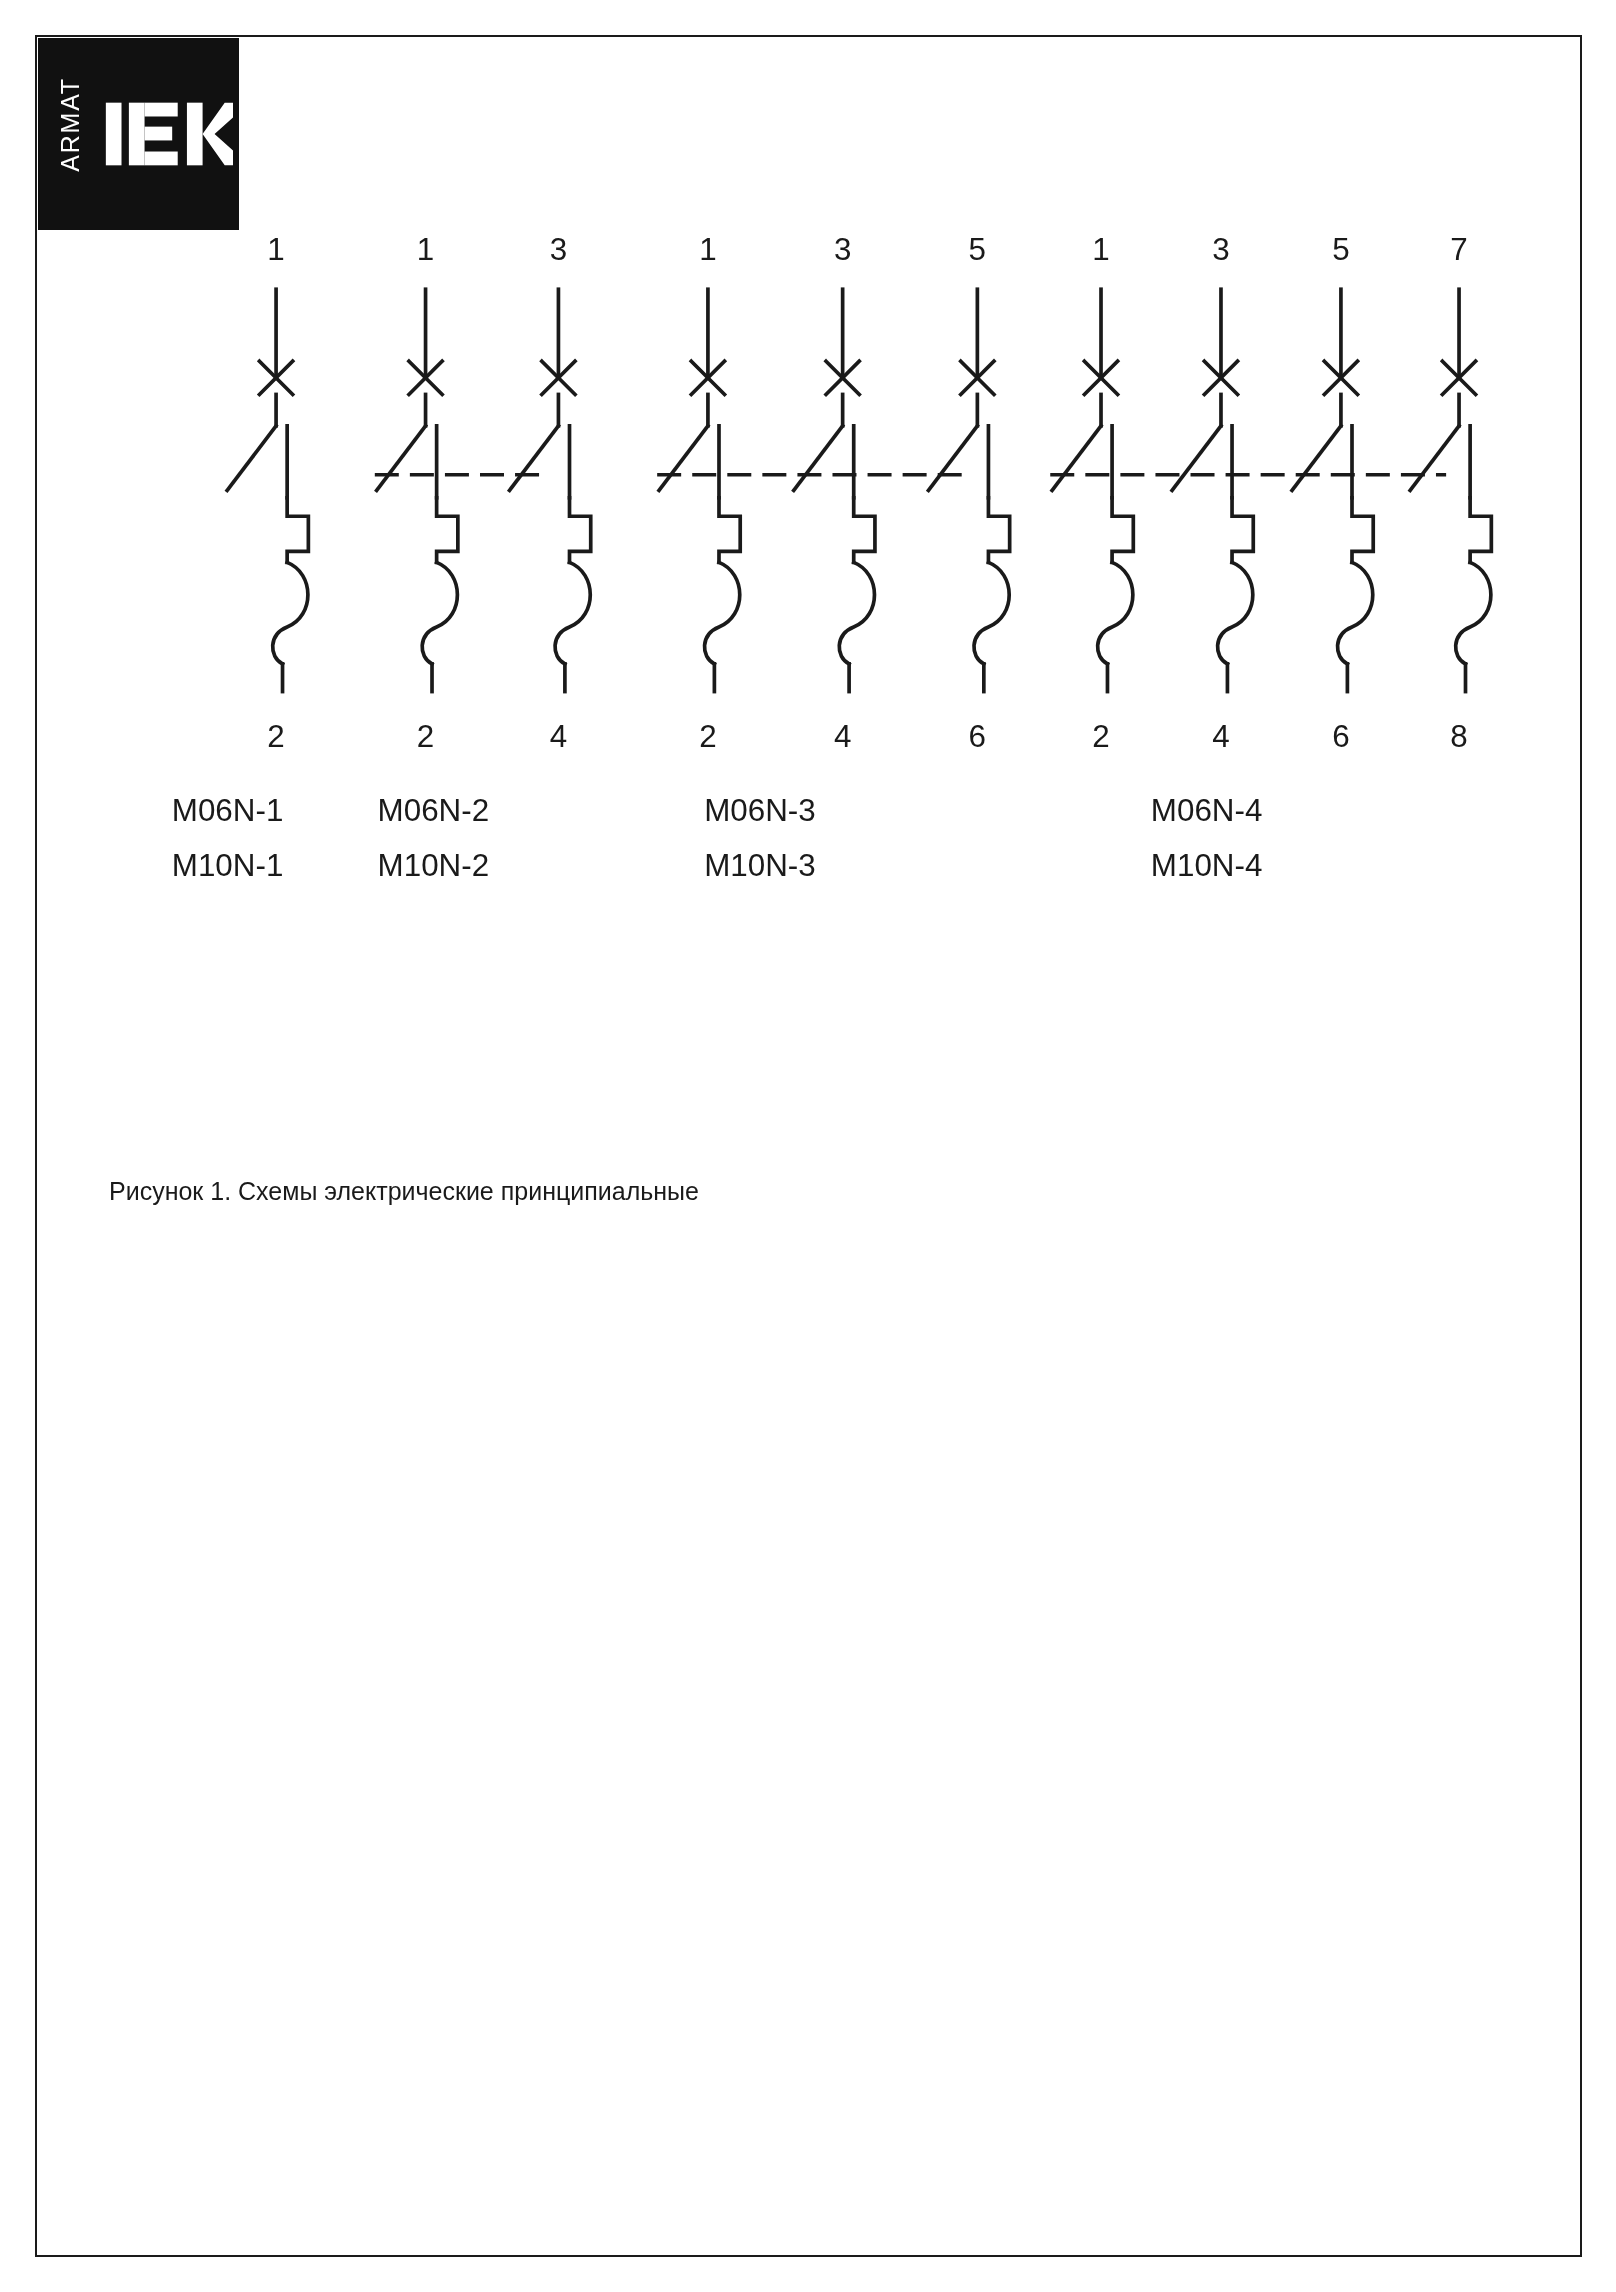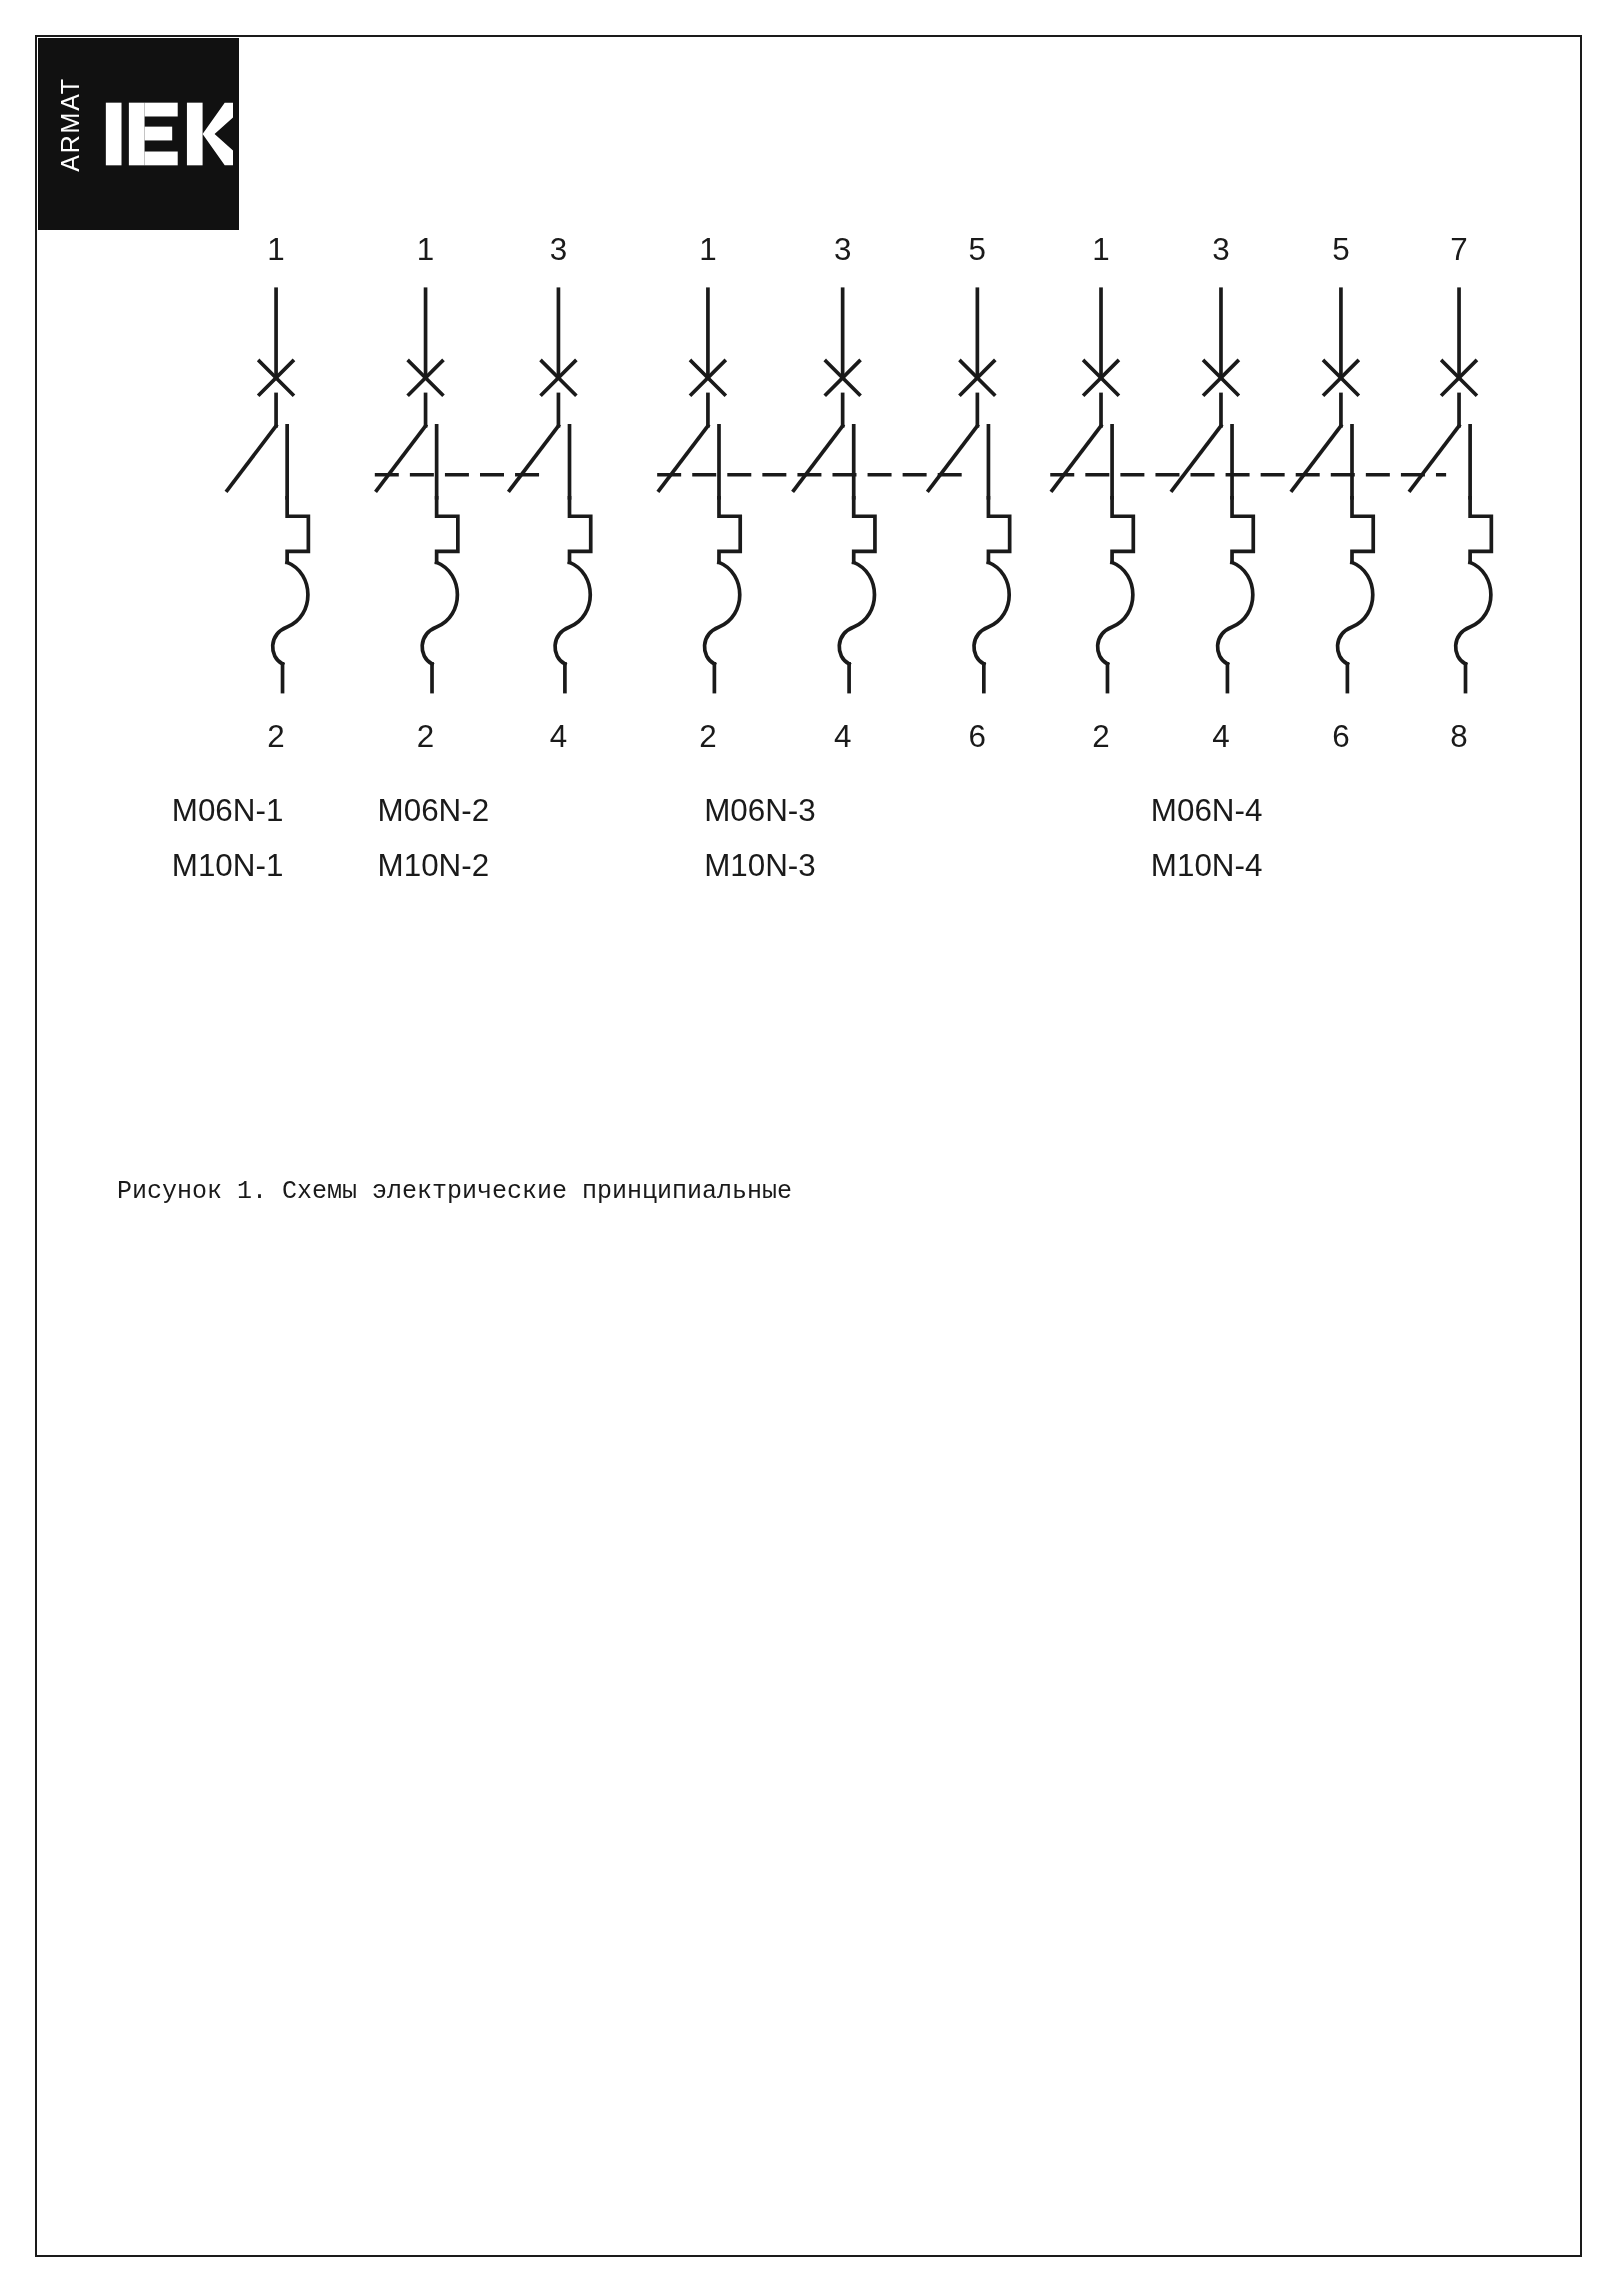--- a/index.html
+++ b/index.html
@@ -66,23 +66,22 @@
   }
   #diagram svg { display: block; }
 
   
   #figure-caption {
     position: absolute;
     left: 109px;
     top: 1177px;
     font-size: 25px;
     color: #1a1a1a;
-    font-family: Liberation Mono, monospace;
+    font-family: Liberation Sans, sans-serif;
     white-space: nowrap;
-    margin-left: 8px;
   }
 </style>
 </head>
 <body>
 
 <div id="page-frame"></div>
 
 <div id="brand-block">
   <div id="brand-vertical-label">ARMAT</div>
   <svg id="brand-logo" viewBox="0 0 140 104" aria-hidden="true">

